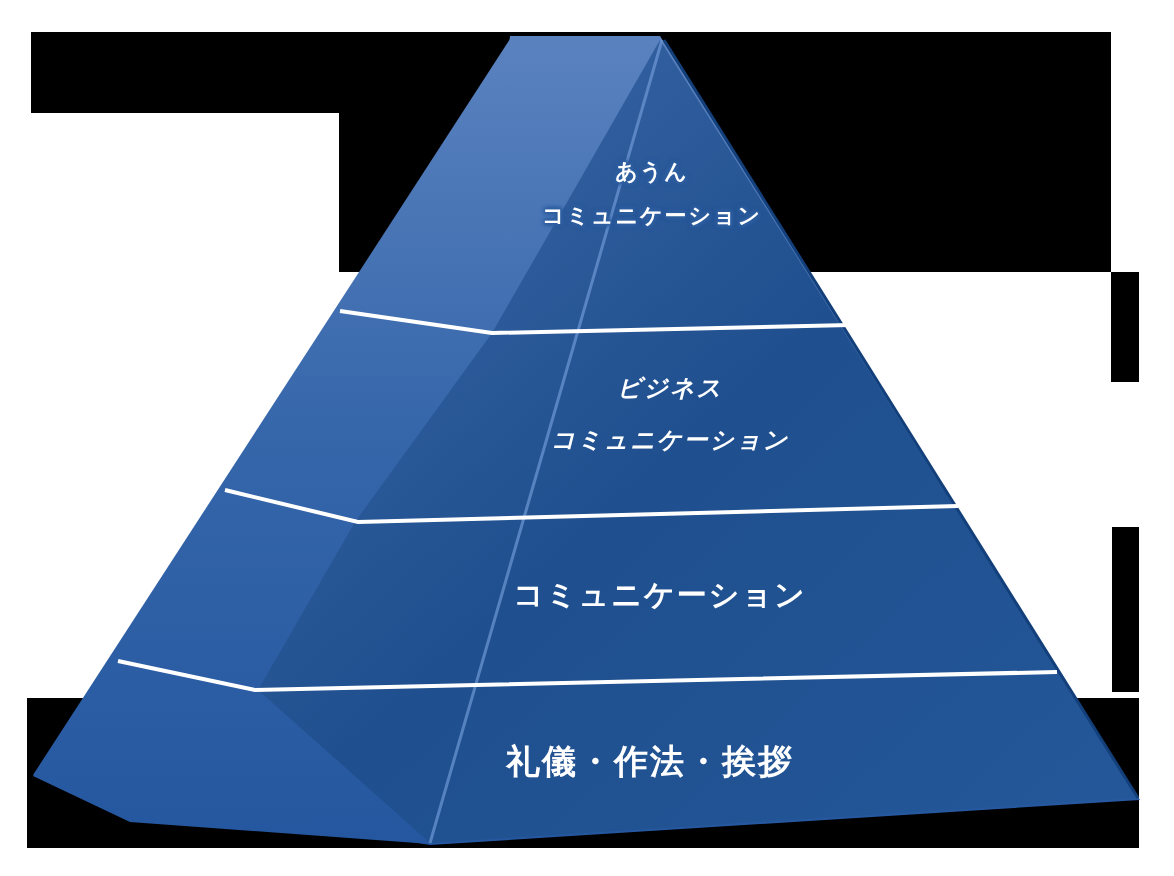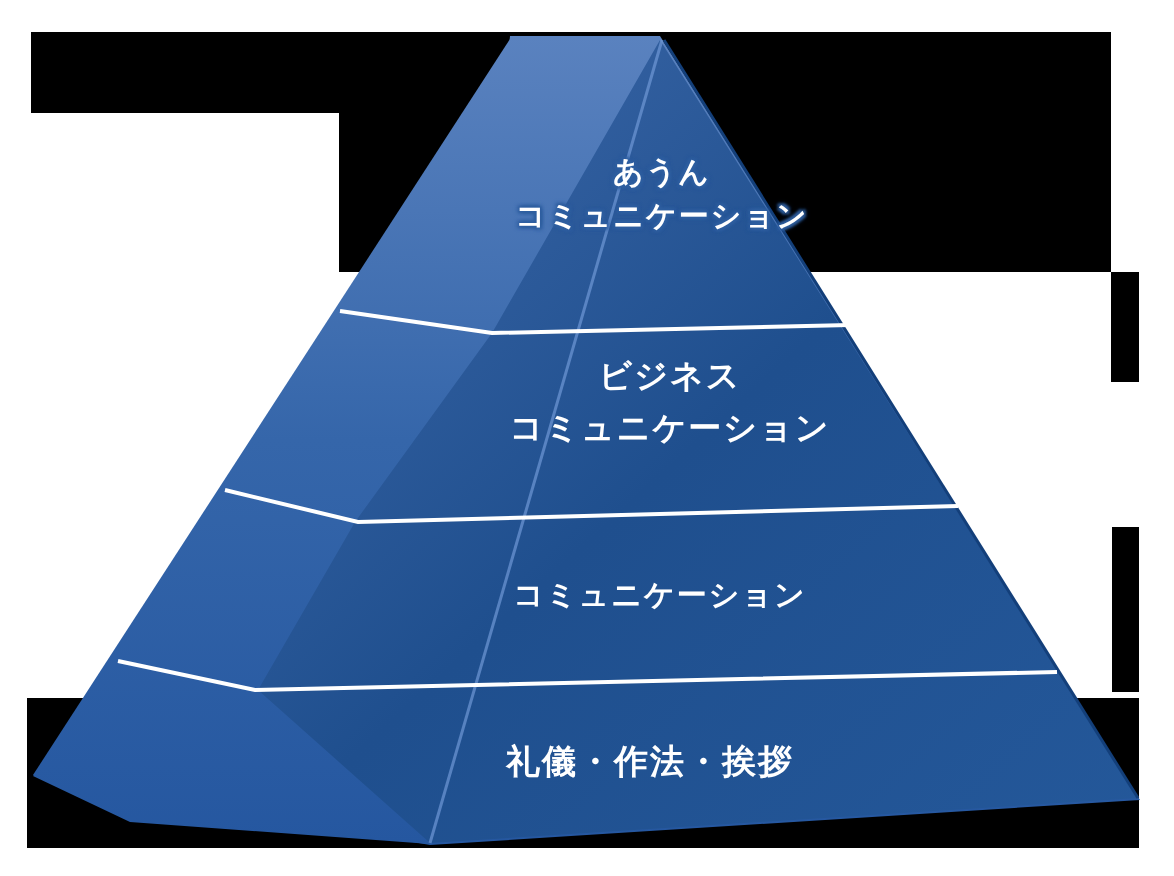--- a/index.html
+++ b/index.html
@@ -3,23 +3,23 @@
 <meta charset="utf-8">
 <style>
   html, body { margin:0; padding:0; }
   body { width:1174px; height:876px; position:relative; overflow:hidden; background:#ffffff;
          font-family:"DejaVu Sans","Liberation Sans",sans-serif; }
   .bg-block { position:absolute; background:#000000; }
   .bg-white { position:absolute; background:#ffffff; }
   svg.pyr { position:absolute; left:0; top:0; }
   .label { position:absolute; color:#ffffff; font-weight:bold; text-align:center; white-space:nowrap;
            letter-spacing:2px; }
-  .lbl-top { left:462px; top:150px; width:400px; font-size:30px; line-height:44px;
+  .lbl-top { left:452px; top:150px; width:400px; font-size:22px; line-height:44px;
              text-shadow: 0 0 4px #2f5fa0, 0 0 6px #2f5fa0, 2px 2px 3px #2f5fa0, -2px -2px 3px #2f5fa0, 2px -2px 3px #2f5fa0, -2px 2px 3px #2f5fa0; }
-  .lbl-mid { left:470px; top:350px; width:400px; font-size:33px; line-height:52px; }
+  .lbl-mid { left:470px; top:362px; width:400px; font-size:24px; line-height:52px;font-style:italic; }
   .lbl-low { left:450px; top:572px; width:420px; font-size:30px; line-height:46px; }
   .lbl-base { left:460px; top:738px; width:380px; font-size:34px; line-height:46px; }
 </style>
 </head>
 <body>
 
 <div class="bg-block" style="left:31px;top:32px;width:1080px;height:240px;"></div>
 <div class="bg-block" style="left:31px;top:32px;width:309px;height:80px;"></div>
 <div class="bg-white" style="left:0;top:113px;width:339px;height:770px;"></div>
 <div class="bg-block" style="left:1112px;top:32px;width:27px;height:0px;"></div>

